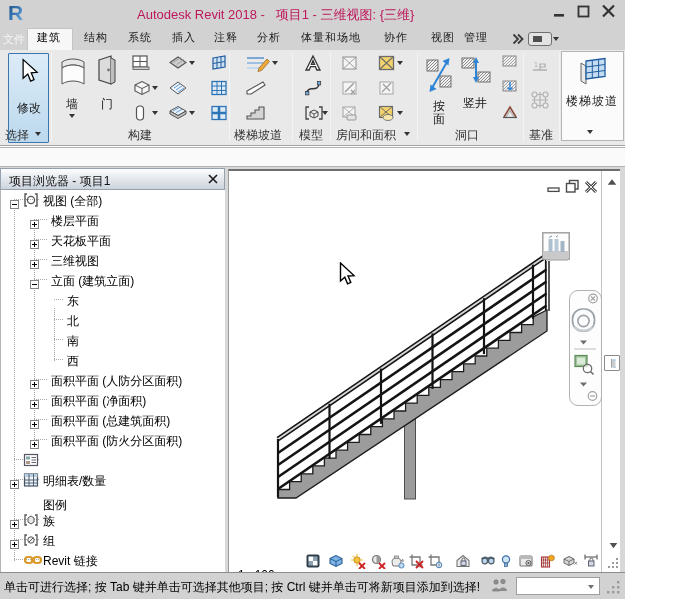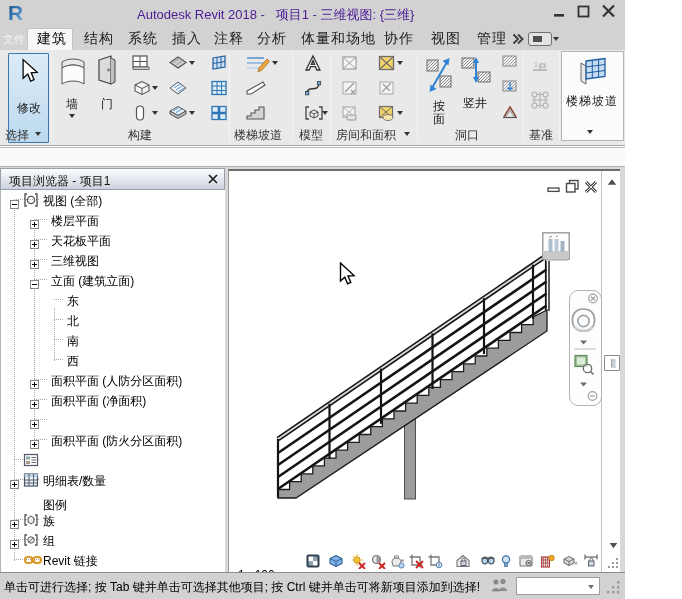--- a/index.html
+++ b/index.html
@@ -5,33 +5,33 @@
   * { margin:0; padding:0; box-sizing:border-box; }
   html,body { width:682px; height:599px; background:#ffffff; overflow:hidden;
     font-family:"Liberation Sans", sans-serif; }
   .abs { position:absolute; }
   #app { position:relative; width:682px; height:599px; background:#ffffff; }
   #win { position:absolute; left:0; top:0; width:625px; height:599px; }
 
   
   #titlebar { left:0; top:0; width:625px; height:27px; background:#d2d2d2; }
   #app-logo { left:7px; top:2px; width:20px; height:22px; }
-  #app-title { left:137px; top:6px; font-size:13px; color:#4c1d95; white-space:pre; }
+  #app-title { left:137px; top:6px; font-size:13px; color:#be185d; white-space:pre; }
   .win-btn { top:0; width:22px; height:24px; cursor:default; }
   #btn-min { left:547px; } #btn-max { left:572px; } #btn-close { left:597px; }
 
   
   #tabrow { left:0; top:27px; width:625px; height:23px; background:#d2d2d2; }
-  .rtab { position:absolute; top:3px; height:20px; font-size:14px; color:#1c1c1c; letter-spacing:1px; white-space:nowrap; }
+  .rtab { position:absolute; top:3px; height:20px; font-size:11px; color:#1c1c1c; letter-spacing:1px; white-space:nowrap; }
   #tab-file { left:3px; color:#f5f5f5; font-size:11px; letter-spacing:0; top:5px; }
   #tab-sel-box { left:27px; top:1px; width:46px; height:22px; background:#f7f7f7; border:1px solid #c4c4c4; border-bottom:none; border-radius:2px 2px 0 0; }
   #tab-0 { left:37px; color:#000; }
   #tab-1 { left:84px; } #tab-2 { left:128px; } #tab-3 { left:172px; }
   #tab-4 { left:214px; } #tab-5 { left:257px; } #tab-6 { left:301px; }
-  #tab-7 { left:384px; } #tab-8 { left:431px; } #tab-9 { left:477px;font-family:Liberation Serif, serif; }
+  #tab-7 { left:384px; } #tab-8 { left:431px; } #tab-9 { left:464px;font-family:Liberation Serif, serif; }
   #tab-chevron { left:512px; top:6px; }
   #ribbon-state-btn { left:528px; top:5px; width:24px; height:14px; border:1px solid #6f6f6f; border-radius:3px; background:#e3e3e3; }
   #ribbon-state-btn i { position:absolute; left:4px; top:3px; width:9px; height:6px; background:#4f4f4f; }
   #ribbon-state-arrow { left:553px; top:10px; width:0; height:0; border:3.5px solid transparent; border-top:4px solid #333; }
 
   
   #ribbon { left:0; top:50px; width:625px; height:96px; background:#e9e9e9; border-bottom:1px solid #a6a6a6; }
   .psep { position:absolute; top:3px; height:88px; width:1px; background:#c6c6c6; border-right:1px solid #f4f4f4; }
   .plabel { position:absolute; top:77px; height:15px; font-size:12px; color:#333; white-space:nowrap; }
   .dd { width:0; height:0; border:3.5px solid transparent; border-top:4px solid #333; display:inline-block; }
@@ -600,20 +600,21 @@
                 </svg></span>
               <span class="tlabel" style="left: 50px;">面积平面 (净面积)</span>
             </div>
             <div class="trow" style="top: 220px;">
               <span class="tstub" style="left: 33px; width: 13px;"></span>
               <span class="exp" style="left: 29px;"><svg width="9" height="9" viewBox="0 0 9 9">
                   <rect x="0.5" y="0.5" width="8" height="8" fill="#fff" stroke="#848484"></rect>
                   <line x1="2" y1="4.5" x2="7" y2="4.5" stroke="#000" stroke-width="1"></line>
                   <line x1="4.5" y1="2" x2="4.5" y2="7" stroke="#000" stroke-width="1"></line>
                 </svg></span>
+              <span class="tlabel" style="left: 50px;">面积平面 (总建筑面积)</span>
             </div>
             <div class="trow" style="top: 240px;">
               <span class="tstub" style="left: 33px; width: 13px;"></span>
               <span class="exp" style="left: 29px;"><svg width="9" height="9" viewBox="0 0 9 9">
                   <rect x="0.5" y="0.5" width="8" height="8" fill="#fff" stroke="#848484"></rect>
                   <line x1="2" y1="4.5" x2="7" y2="4.5" stroke="#000" stroke-width="1"></line>
                   <line x1="4.5" y1="2" x2="4.5" y2="7" stroke="#000" stroke-width="1"></line>
                 </svg></span>
               <span class="tlabel" style="left: 50px;">面积平面 (防火分区面积)</span>
             </div>

